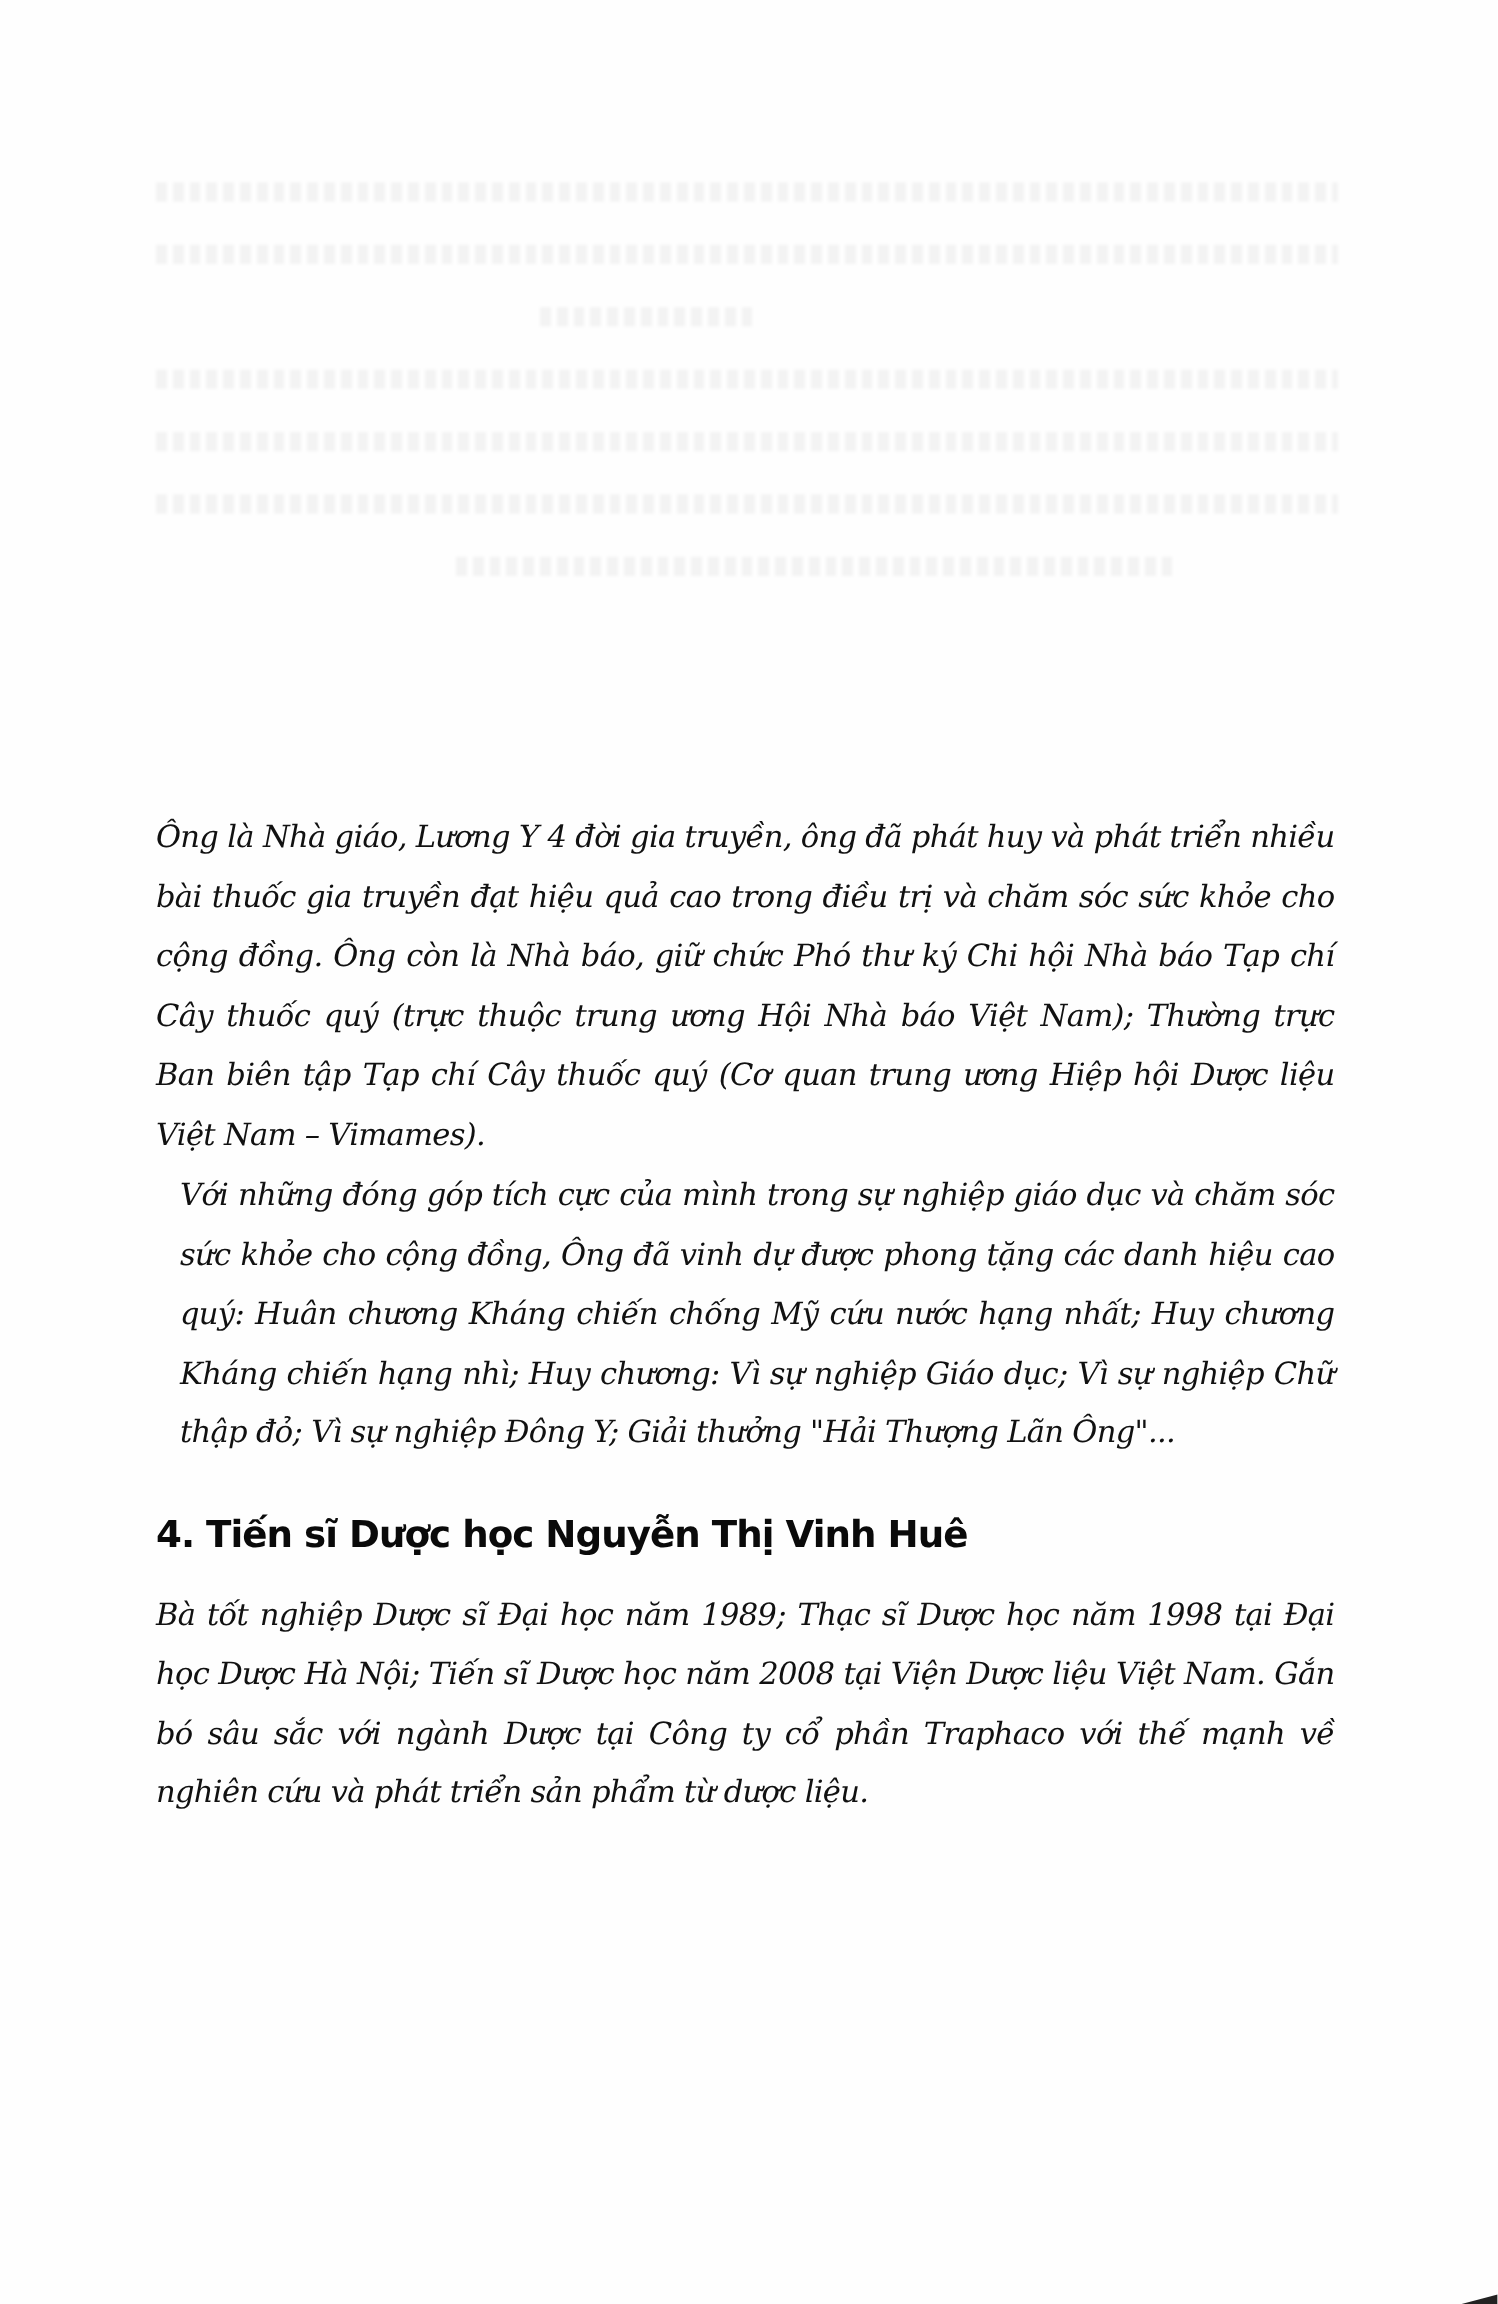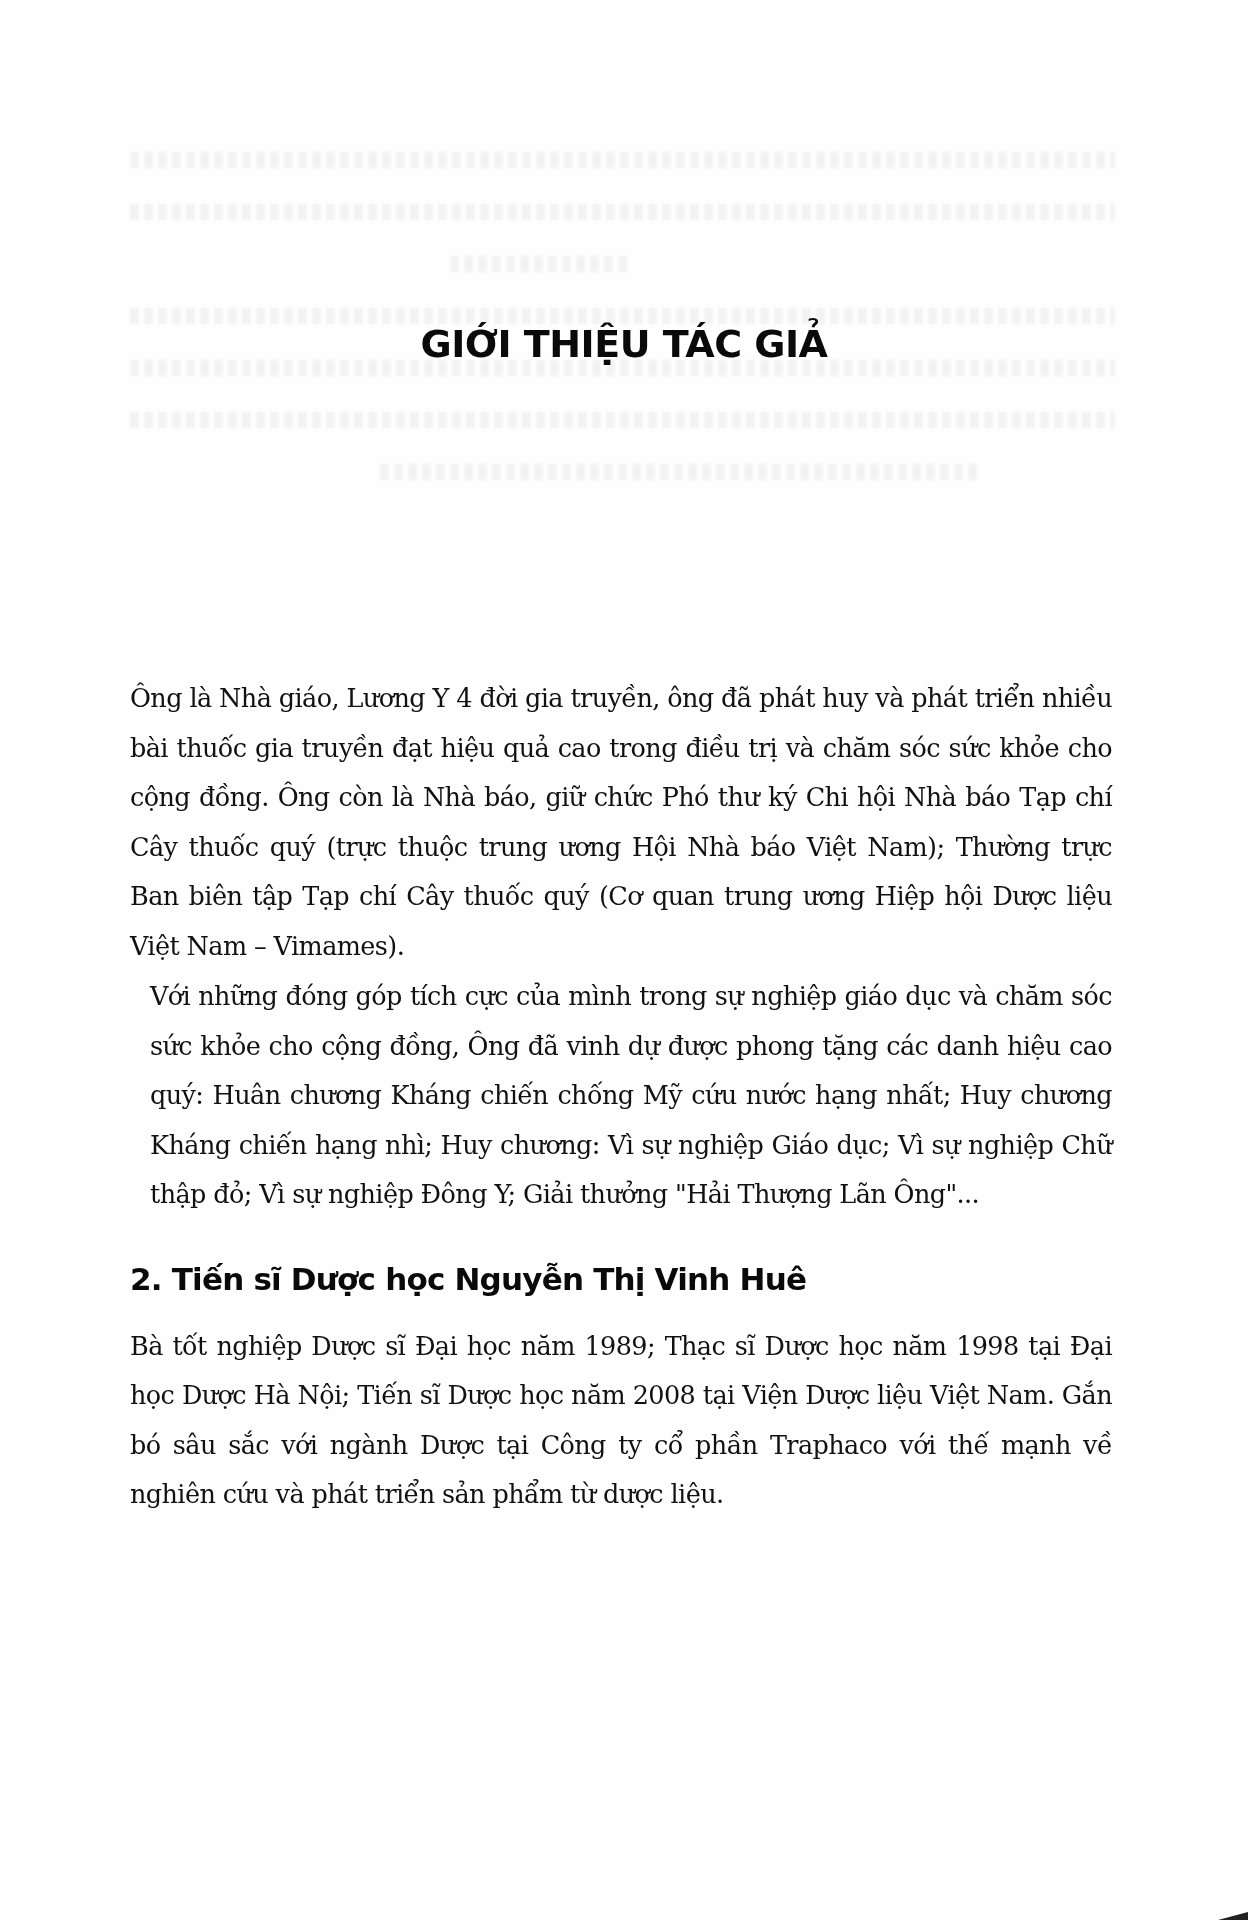--- a/index.html
+++ b/index.html
@@ -62,20 +62,21 @@
     }
     .para {
       font-family: "DejaVu Serif", serif;
       font-size: 25.5px;
       line-height: 49.5px;
       letter-spacing: -0.6px;
       text-align: justify;
       margin: 0;
       color: #111111;
       font-weight: 500;
+      font-style: italic;
     }
     .para.indent {
       text-indent: 75px;
     }
     .s1-heading { margin-top: 0; }
     .s1-p1 { margin-top: 22px; }
     .s1-p2 { margin-top: 1px; margin-left: 20px; }
     .s2-heading { margin-top: 36px; }
     .s2-p1 { margin-top: 20px; }
     .s2-p2 { margin-top: 6px; }
@@ -94,30 +95,29 @@
 <div class="page">
 
   <div class="ghost" style="top:152px;"></div>
   <div class="ghost" style="top:204px;"></div>
   <div class="ghost" style="top:256px; left:450px; width:180px;"></div>
   <div class="ghost" style="top:308px;"></div>
   <div class="ghost" style="top:360px;"></div>
   <div class="ghost" style="top:412px;"></div>
   <div class="ghost" style="top:464px; left:380px; width:600px;"></div>
 
-  <h1 class="page-title">GIỚI THIỆU TÁC GIẢ</h1>
 
   <div class="content">
 
     <section>
       <p class="para s1-p1">Ông là Nhà giáo, Lương Y 4 đời gia truyền, ông đã phát huy và phát triển nhiều bài thuốc gia truyền đạt hiệu quả cao trong điều trị và chăm sóc sức khỏe cho cộng đồng. Ông còn là Nhà báo, giữ chức Phó thư ký Chi hội Nhà báo Tạp chí Cây thuốc quý (trực thuộc trung ương Hội Nhà báo Việt Nam); Thường trực Ban biên tập Tạp chí Cây thuốc quý (Cơ quan trung ương Hiệp hội Dược liệu Việt Nam – Vimames).</p>
       <p class="para s1-p2">Với những đóng góp tích cực của mình trong sự nghiệp giáo dục và chăm sóc sức khỏe cho cộng đồng, Ông đã vinh dự được phong tặng các danh hiệu cao quý: Huân chương Kháng chiến chống Mỹ cứu nước hạng nhất; Huy chương Kháng chiến hạng nhì; Huy chương: Vì sự nghiệp Giáo dục; Vì sự nghiệp Chữ thập đỏ; Vì sự nghiệp Đông Y; Giải thưởng "Hải Thượng Lãn Ông"...</p>
     </section>
 
     <section>
-      <h2 class="section-heading s2-heading">2. Tiến sĩ Dược học Nguyễn Thị Vinh Huê</h2>
+      <h2 class="section-heading s2-heading">4. Tiến sĩ Dược học Nguyễn Thị Vinh Huê</h2>
       <p class="para s2-p1">Bà tốt nghiệp Dược sĩ Đại học năm 1989; Thạc sĩ Dược học năm 1998 tại Đại học Dược Hà Nội; Tiến sĩ Dược học năm 2008 tại Viện Dược liệu Việt Nam. Gắn bó sâu sắc với ngành Dược tại Công ty cổ phần Traphaco với thế mạnh về nghiên cứu và phát triển sản phẩm từ dược liệu.</p>
     </section>
 
   </div>
 
   <div class="corner-mark"></div>
 </div>
 
 </body></html>

